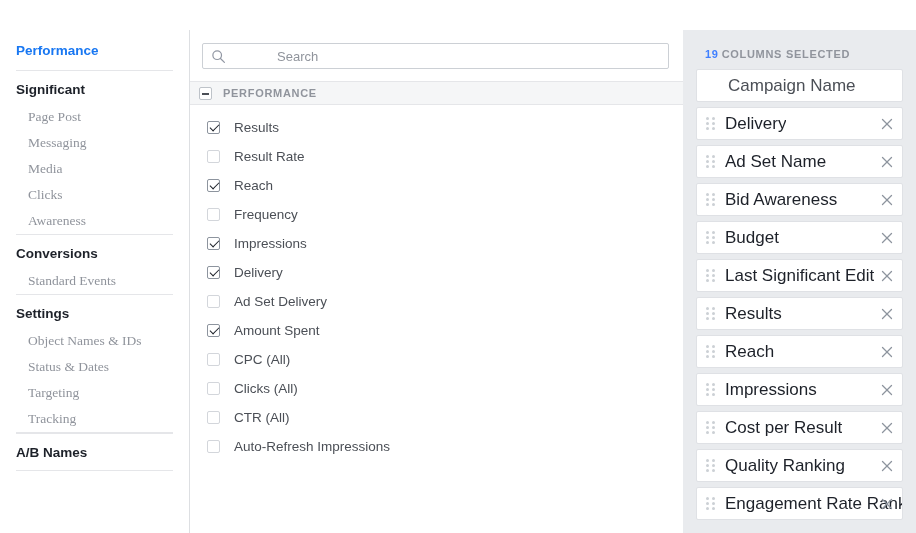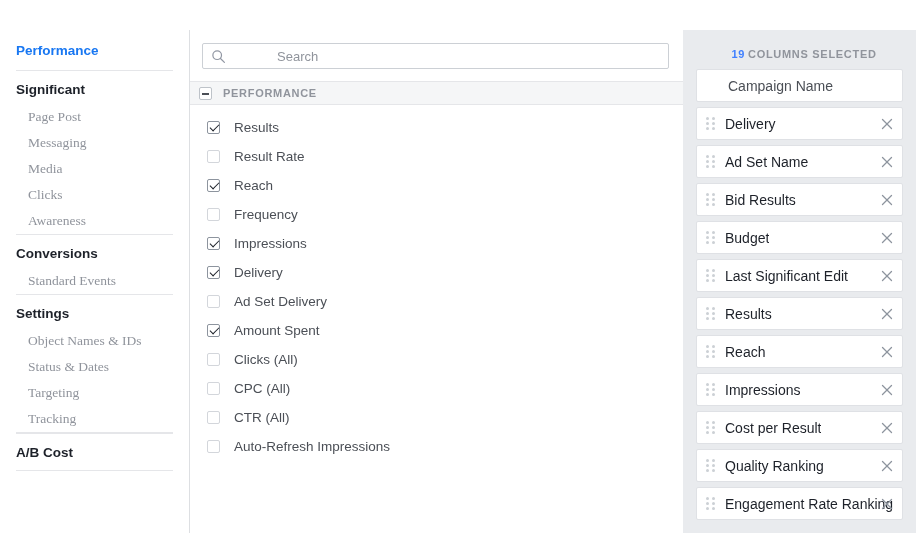--- a/index.html
+++ b/index.html
@@ -201,21 +201,20 @@
     padding: 0 13px;
     overflow: hidden;
   }
   #right-header {
     padding: 18px 0 9px 9px;
     font-size: 11px;
     font-weight: bold;
     letter-spacing: 0.7px;
     color: #90949c;
     white-space: nowrap;
-    text-align: center;
   }
   #right-header .count {
     color: #4080ff;
     margin-right: 3px;
   }
   .sel-row {
     height: 33px;
     background: #ffffff;
     border: 1px solid #dfe1e5;
     border-radius: 2px;
@@ -238,21 +237,21 @@
     align-content: center;
   }
   .drag i {
     display: block;
     width: 3px; height: 3px;
     border-radius: 50%;
     background: #ccd0d5;
   }
   .sel-label {
     margin-left: 9px;
-    font-size: 14px;
+    font-size: 17px;
     color: #1d2129;
     white-space: nowrap;
     overflow: hidden;
     text-align: center;
   }
   .sel-row.fixed .sel-label {
     margin-left: 31px;
     color: #4b4f56;
   }
   .xbtn {
@@ -286,21 +285,21 @@
           <div class="nav-item">Standard Events</div>
           <div class="nav-divider"></div>
           <div class="nav-group">Settings</div>
           <div class="nav-item">Object Names &amp; IDs</div>
           <div class="nav-item">Status &amp; Dates</div>
           <div class="nav-item">Targeting</div>
           <div class="nav-item">Tracking</div>
           <div class="nav-divider"></div>
         </div>
       <div class="nav-divider"></div>
-      <div class="nav-group last">A/B Cost</div>
+      <div class="nav-group last">A/B Names</div>
       <div class="nav-divider"></div>
     </div>
 
     <div id="middle">
       <div id="search-wrap">
         <div id="search-box">
           <svg class="mag" viewBox="0 0 16 16">
             <circle cx="6.6" cy="6.6" r="4.6" fill="none" stroke="#9197a3" stroke-width="1.3"></circle>
             <line x1="10.1" y1="10.1" x2="14.3" y2="14.3" stroke="#9197a3" stroke-width="1.3" stroke-linecap="round"></line>
           </svg>
@@ -341,25 +340,25 @@
           <div class="check-row">
             <span class="cbox"></span>
             <span class="check-label">Ad Set Delivery</span>
           </div>
           <div class="check-row">
             <span class="cbox checked"></span>
             <span class="check-label">Amount Spent</span>
           </div>
           <div class="check-row">
             <span class="cbox"></span>
+            <span class="check-label">CPC (All)</span>
+          </div>
+          <div class="check-row">
+            <span class="cbox"></span>
             <span class="check-label">Clicks (All)</span>
-          </div>
-          <div class="check-row">
-            <span class="cbox"></span>
-            <span class="check-label">CPC (All)</span>
           </div>
           <div class="check-row">
             <span class="cbox"></span>
             <span class="check-label">CTR (All)</span>
           </div>
           <div class="check-row">
             <span class="cbox"></span>
             <span class="check-label">Auto-Refresh Impressions</span>
           </div>
         </div>
@@ -405,21 +404,21 @@
           </div>
           <div class="sel-row">
             <span class="drag">
               <i></i>
               <i></i>
               <i></i>
               <i></i>
               <i></i>
               <i></i>
             </span>
-            <span class="sel-label">Bid Results</span>
+            <span class="sel-label">Bid Awareness</span>
             <svg class="xbtn" viewBox="0 0 14 14">
               <line x1="2.5" y1="2.5" x2="11.5" y2="11.5" stroke="#8d949e" stroke-width="1.3" stroke-linecap="round"></line>
               <line x1="11.5" y1="2.5" x2="2.5" y2="11.5" stroke="#8d949e" stroke-width="1.3" stroke-linecap="round"></line>
             </svg>
           </div>
           <div class="sel-row">
             <span class="drag">
               <i></i>
               <i></i>
               <i></i>

